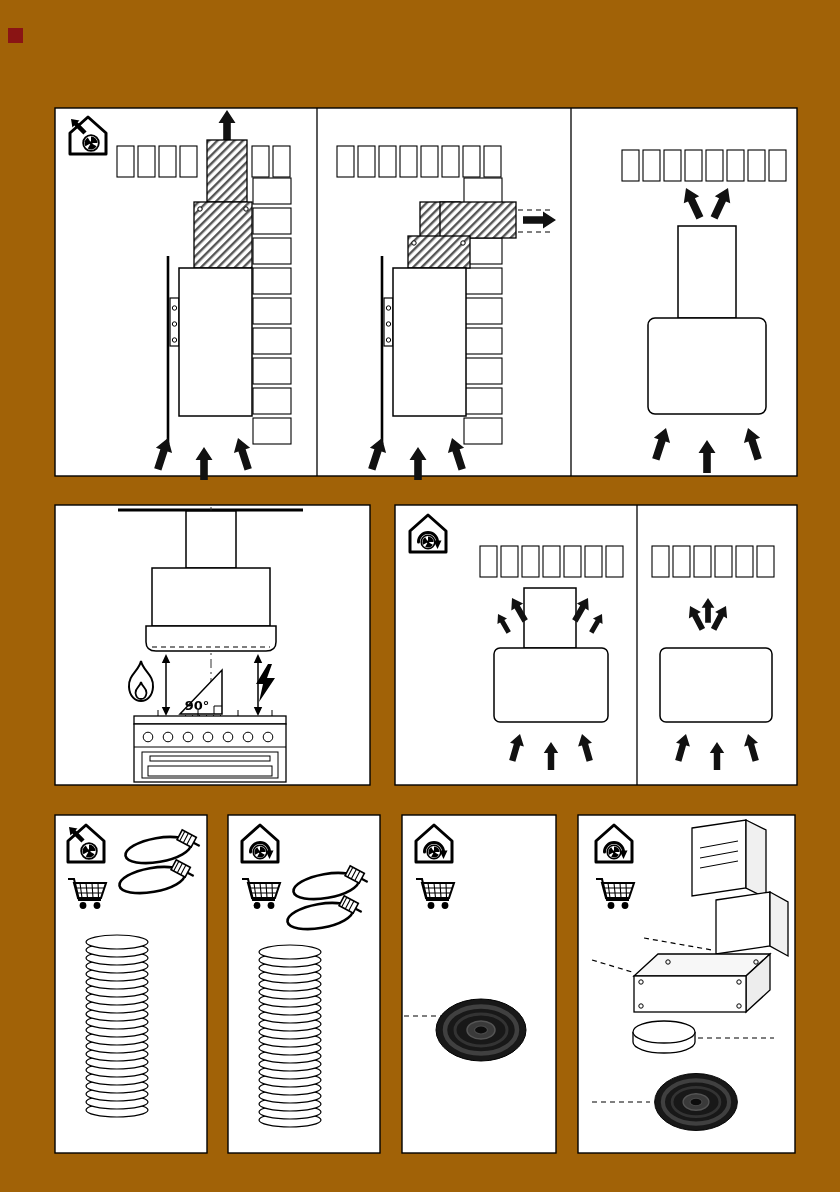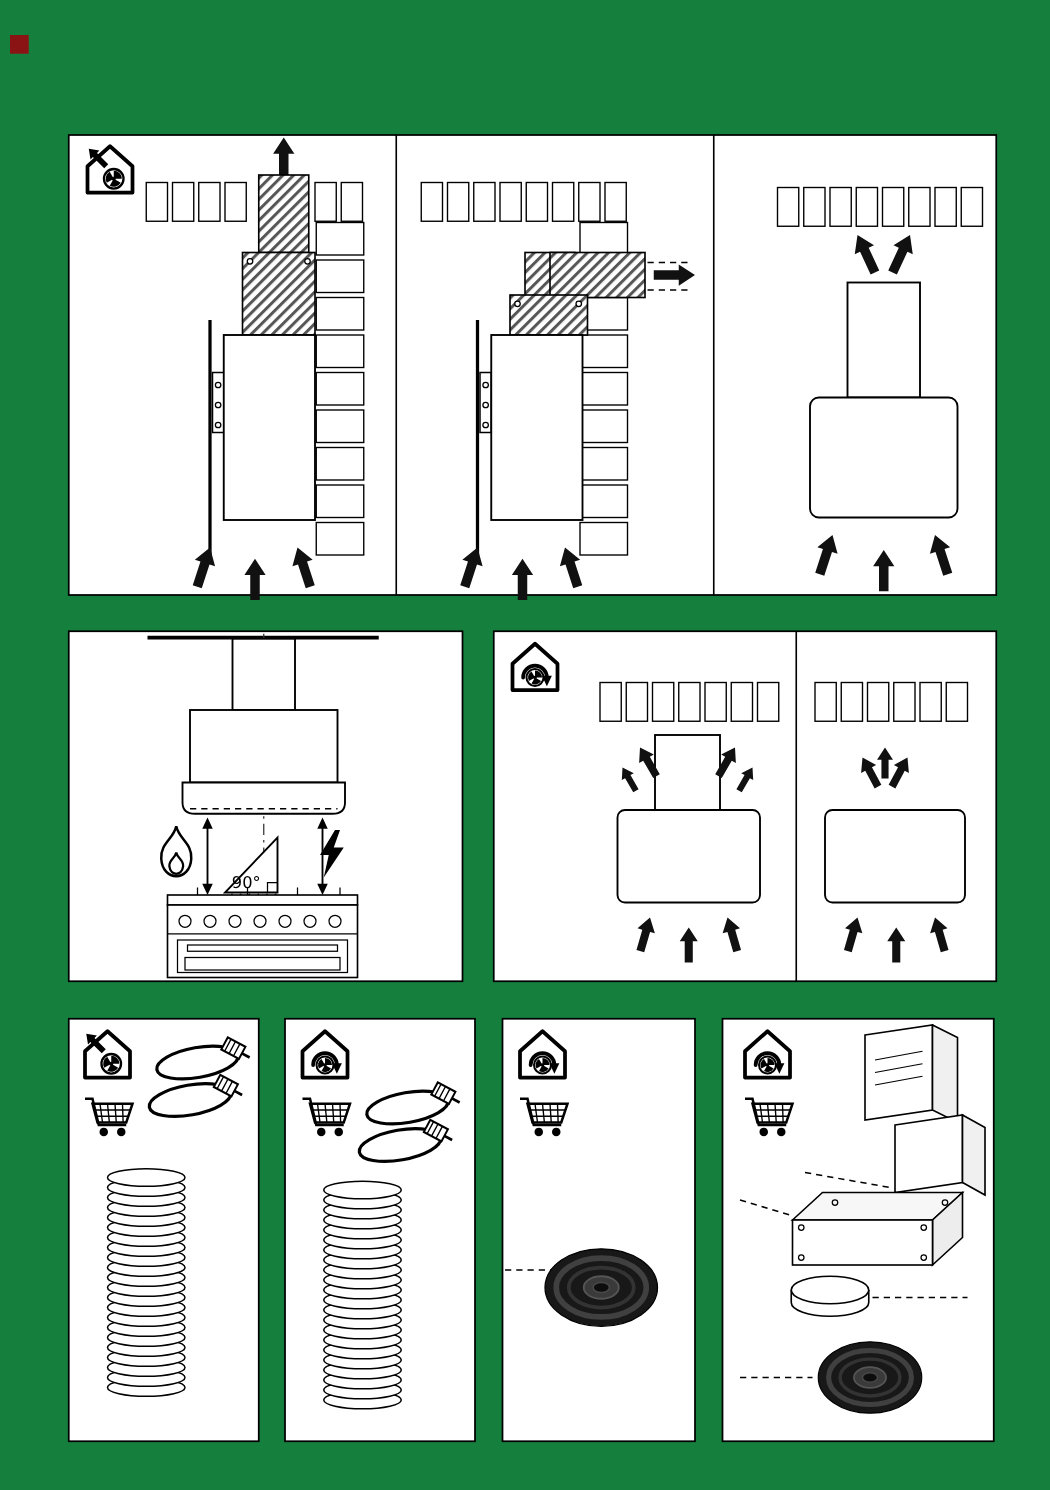--- a/index.html
+++ b/index.html
@@ -1,17 +1,17 @@
 <!DOCTYPE html>
 <html><head>
 <meta charset="utf-8">
 <style>
   html,body { margin:0; padding:0; background:#ffffff; }
-  .page { position:relative; width:840px; height:1192px; background:#15803d; overflow:hidden;
-          font-family:"DejaVu Sans", sans-serif; }
+  .page { position:relative; width:840px; height:1192px; background:#a16207; overflow:hidden;
+          font-family:"DejaVu Sans", sans-serif;font-weight:bold; }
   svg { position:absolute; left:0; top:0; }
   .panel   { fill:#ffffff; stroke:#000000; stroke-width:1.4; }
   .ln      { stroke:#000000; fill:none; stroke-width:1.3; }
   .thin    { stroke:#000000; fill:none; stroke-width:1; }
   .brick   { fill:#ffffff; stroke:#000000; stroke-width:1.1; }
   .hatchbox{ fill:url(#hatch); stroke:#000000; stroke-width:1.3; }
   .whitebox{ fill:#ffffff; stroke:#000000; stroke-width:1.5; }
   .dash    { stroke:#000000; fill:none; stroke-width:1.2; stroke-dasharray:5 4; }
   .cdash   { stroke:#333333; fill:none; stroke-width:1; stroke-dasharray:9 4 2 4; }
   text.lbl { fill:#000000; stroke:none; font-size:13px; font-family:"DejaVu Sans", sans-serif; }

